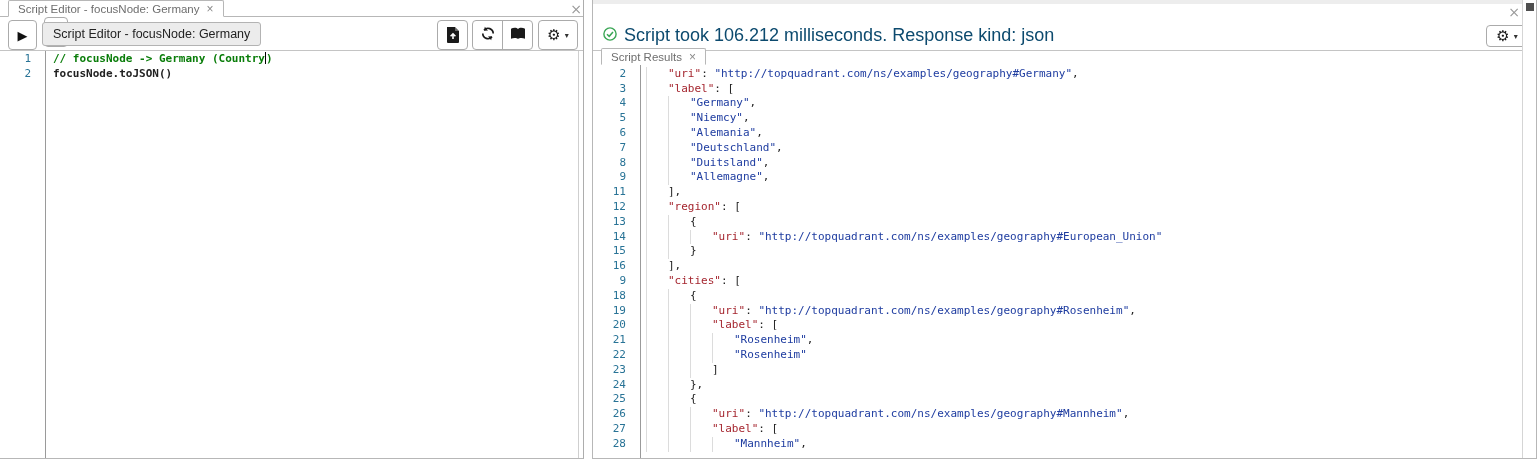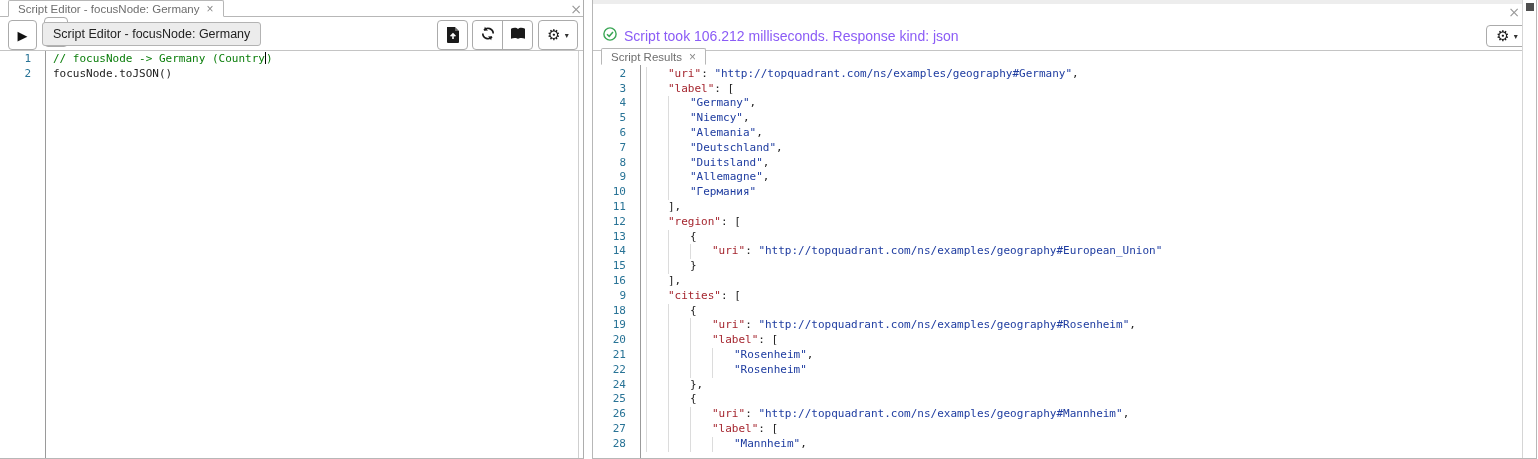--- a/index.html
+++ b/index.html
@@ -52,39 +52,39 @@
   .play-glyph { font-family:"DejaVu Sans", sans-serif; font-size:13px; color:#111; }
   #tooltip {
     position:absolute; left:42px; top:4px; height:24px; z-index:4;
     display:flex; align-items:center; padding:0 10px; white-space:nowrap;
     background:#ececec; border:1px solid #b3b3b3; border-radius:3px;
     font-size:12.5px; color:#222;
   }
 
   
   #statusbar { position:absolute; left:0; right:0; top:21px; height:30px; background:#fff; border-bottom:1px solid #c4c4c4; display:flex; align-items:center; padding-left:10px; gap:7px; }
-  #statusbar .status-text { font-size:14px; color:#8b5cf6; }
+  #statusbar .status-text { font-size:18px; color:#0c4a6e; }
   #settings-btn-right { right:8px; top:25px; width:42px; height:22px; gap:4px; }
 
   
   .editor { position:absolute; left:0; overflow:hidden; background:#fff;
             font-family:"DejaVu Sans Mono", monospace; font-size:11px; line-height:14.8px; }
   #editor-left  { top:51px; width:578px; height:407px; }
   #left-scrollgutter { position:absolute; left:578px; top:51px; width:5px; height:407px; border-left:1px solid #cfcfcf; background:#fff; }
   #editor-right { top:51px; width:929px; height:407px; }
   .gutter-col { position:absolute; top:0; bottom:0; left:0; background:#fff; border-right:1px solid #9a9a9a; z-index:0; }
   #editor-left  .gutter-col { width:46px; }
   #editor-right .gutter-col { width:48px; }
   .code-lines { position:relative; z-index:1; padding-top:1px; }
   .cl { display:flex; white-space:pre; }
   .ln { flex:0 0 auto; text-align:right; color:#287396; }
   #editor-left  .ln { width:46px; padding-right:15px; }
   #editor-right .ln { width:48px; padding-right:15px; }
   .lc { flex:1 1 auto; color:#222; }
-  #editor-left  .lc { padding-left:7px; }
+  #editor-left  .lc { padding-left:7px;font-weight:bold; }
   #editor-right .lc { padding-left:5px; }
   .ind { display:inline-block; height:14.8px; vertical-align:top;
          background:repeating-linear-gradient(to right, #dcdcdc 0 1px, transparent 1px 22px); }
   .com { color:#0a7d0a; }
   .key { color:#a5262f; }
   .str { color:#1e3ca0; }
   .lnk { color:#1e3ca0; cursor:pointer; }
   .pun { color:#222; }
   .txt { color:#222; }
   .crt { display:inline-block; width:1px; height:12px; background:#000; vertical-align:-2px; }
@@ -190,33 +190,33 @@
       <div class="code-lines" id="json-code">
           <div class="cl"><span class="ln">1</span><span class="lc"><span class="crt"></span><span class="pun">{</span></span></div>
           <div class="cl"><span class="ln">2</span><span class="lc"><span class="ind" style="width: 22px;"></span><span class="key">"uri"</span><span class="pun">: </span><span class="str">"</span><span class="lnk">http://topquadrant.com/ns/examples/geography#Germany</span><span class="str">"</span><span class="pun">,</span></span></div>
           <div class="cl"><span class="ln">3</span><span class="lc"><span class="ind" style="width: 22px;"></span><span class="key">"label"</span><span class="pun">: [</span></span></div>
           <div class="cl"><span class="ln">4</span><span class="lc"><span class="ind" style="width: 44px;"></span><span class="str">"Germany"</span><span class="pun">,</span></span></div>
           <div class="cl"><span class="ln">5</span><span class="lc"><span class="ind" style="width: 44px;"></span><span class="str">"Niemcy"</span><span class="pun">,</span></span></div>
           <div class="cl"><span class="ln">6</span><span class="lc"><span class="ind" style="width: 44px;"></span><span class="str">"Alemania"</span><span class="pun">,</span></span></div>
           <div class="cl"><span class="ln">7</span><span class="lc"><span class="ind" style="width: 44px;"></span><span class="str">"Deutschland"</span><span class="pun">,</span></span></div>
           <div class="cl"><span class="ln">8</span><span class="lc"><span class="ind" style="width: 44px;"></span><span class="str">"Duitsland"</span><span class="pun">,</span></span></div>
           <div class="cl"><span class="ln">9</span><span class="lc"><span class="ind" style="width: 44px;"></span><span class="str">"Allemagne"</span><span class="pun">,</span></span></div>
-          <div class="cl"><span class="ln">10</span><span class="lc"><span class="ind" style="width: 44px;"></span><span class="str">"Германия"</span></span></div>
           <div class="cl"><span class="ln">11</span><span class="lc"><span class="ind" style="width: 22px;"></span><span class="pun">],</span></span></div>
           <div class="cl"><span class="ln">12</span><span class="lc"><span class="ind" style="width: 22px;"></span><span class="key">"region"</span><span class="pun">: [</span></span></div>
           <div class="cl"><span class="ln">13</span><span class="lc"><span class="ind" style="width: 44px;"></span><span class="pun">{</span></span></div>
           <div class="cl"><span class="ln">14</span><span class="lc"><span class="ind" style="width: 66px;"></span><span class="key">"uri"</span><span class="pun">: </span><span class="str">"</span><span class="lnk">http://topquadrant.com/ns/examples/geography#European_Union</span><span class="str">"</span></span></div>
           <div class="cl"><span class="ln">15</span><span class="lc"><span class="ind" style="width: 44px;"></span><span class="pun">}</span></span></div>
           <div class="cl"><span class="ln">16</span><span class="lc"><span class="ind" style="width: 22px;"></span><span class="pun">],</span></span></div>
           <div class="cl"><span class="ln">9</span><span class="lc"><span class="ind" style="width: 22px;"></span><span class="key">"cities"</span><span class="pun">: [</span></span></div>
           <div class="cl"><span class="ln">18</span><span class="lc"><span class="ind" style="width: 44px;"></span><span class="pun">{</span></span></div>
           <div class="cl"><span class="ln">19</span><span class="lc"><span class="ind" style="width: 66px;"></span><span class="key">"uri"</span><span class="pun">: </span><span class="str">"</span><span class="lnk">http://topquadrant.com/ns/examples/geography#Rosenheim</span><span class="str">"</span><span class="pun">,</span></span></div>
           <div class="cl"><span class="ln">20</span><span class="lc"><span class="ind" style="width: 66px;"></span><span class="key">"label"</span><span class="pun">: [</span></span></div>
           <div class="cl"><span class="ln">21</span><span class="lc"><span class="ind" style="width: 88px;"></span><span class="str">"Rosenheim"</span><span class="pun">,</span></span></div>
           <div class="cl"><span class="ln">22</span><span class="lc"><span class="ind" style="width: 88px;"></span><span class="str">"Rosenheim"</span></span></div>
+          <div class="cl"><span class="ln">23</span><span class="lc"><span class="ind" style="width: 66px;"></span><span class="pun">]</span></span></div>
           <div class="cl"><span class="ln">24</span><span class="lc"><span class="ind" style="width: 44px;"></span><span class="pun">},</span></span></div>
           <div class="cl"><span class="ln">25</span><span class="lc"><span class="ind" style="width: 44px;"></span><span class="pun">{</span></span></div>
           <div class="cl"><span class="ln">26</span><span class="lc"><span class="ind" style="width: 66px;"></span><span class="key">"uri"</span><span class="pun">: </span><span class="str">"</span><span class="lnk">http://topquadrant.com/ns/examples/geography#Mannheim</span><span class="str">"</span><span class="pun">,</span></span></div>
           <div class="cl"><span class="ln">27</span><span class="lc"><span class="ind" style="width: 66px;"></span><span class="key">"label"</span><span class="pun">: [</span></span></div>
           <div class="cl"><span class="ln">28</span><span class="lc"><span class="ind" style="width: 88px;"></span><span class="str">"Mannheim"</span><span class="pun">,</span></span></div>
         </div>
     </div>
     <div id="right-scrollbar">
       <div id="right-scroll-thumb"></div>
     </div>

